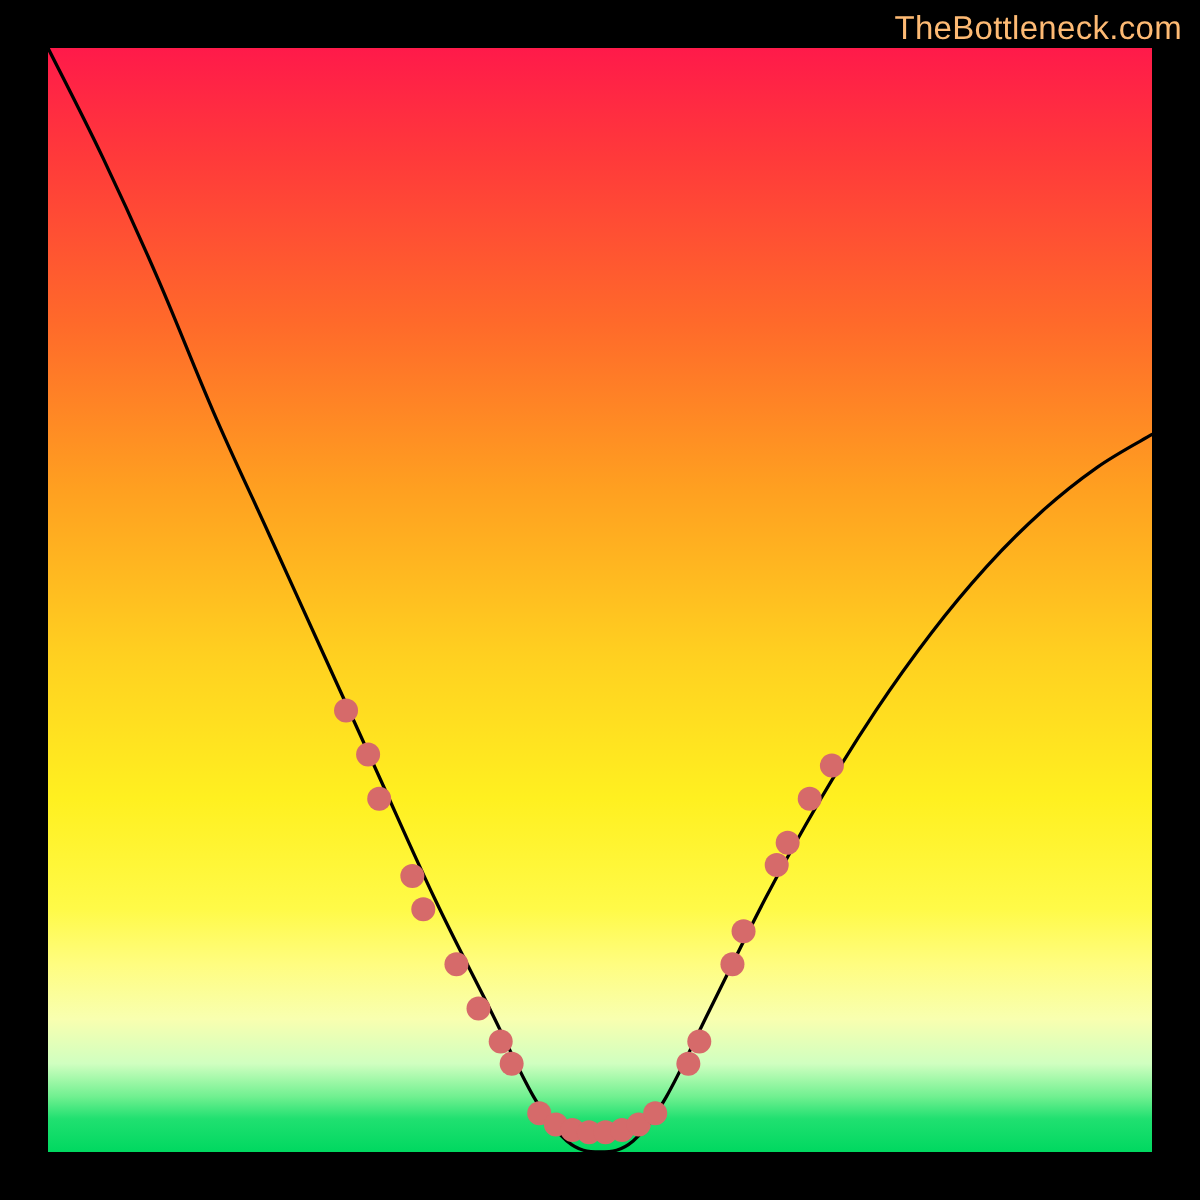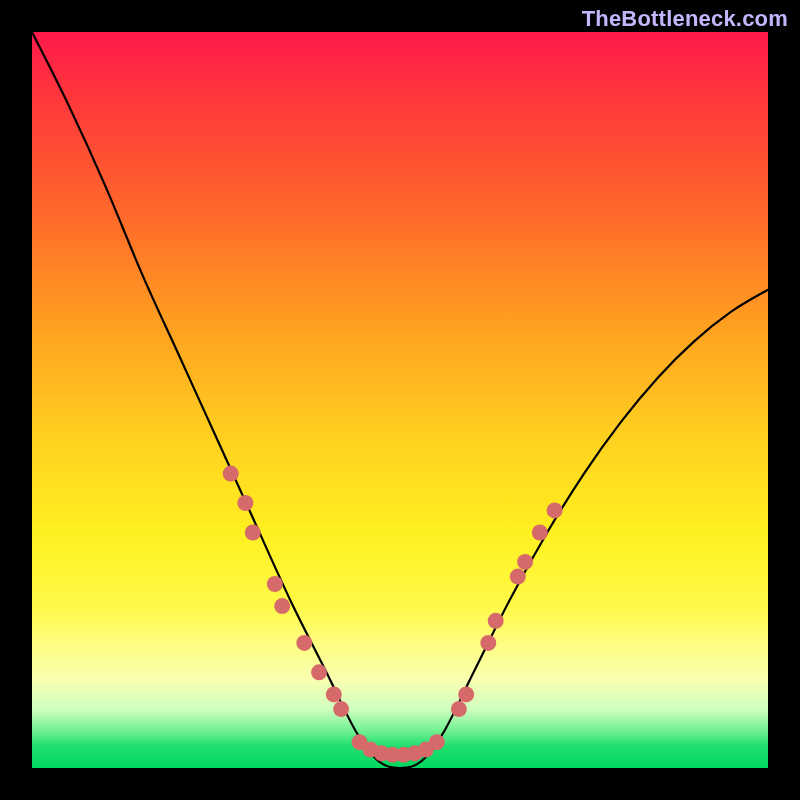--- a/index.html
+++ b/index.html
@@ -43,23 +43,23 @@
       #d0ffc0 92%,
       #70f090 95%,
       #20e070 97%,
       #00d860 100%
     );
   }
   .watermark {
     position: absolute;
     top: 6px;
     right: 12px;
-    color: #c4b5fd;
+    color: #fdba74;
     font-size: 22px;
-    font-weight: 700;
+    font-weight: 400;
     letter-spacing: 0.2px;
   }
   svg.curve {
     position: absolute;
     inset: 0;
     width: 100%;
     height: 100%;
     display: block;
   }
 </style>

